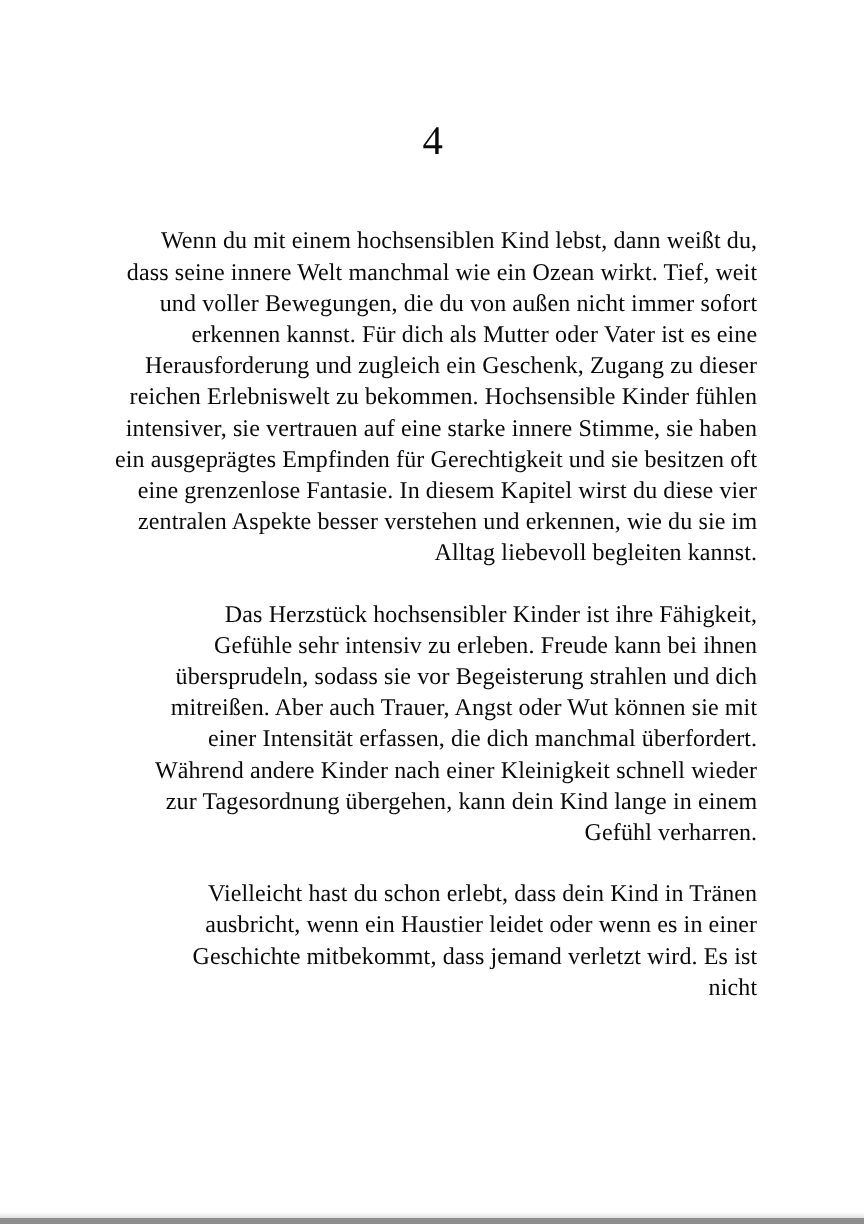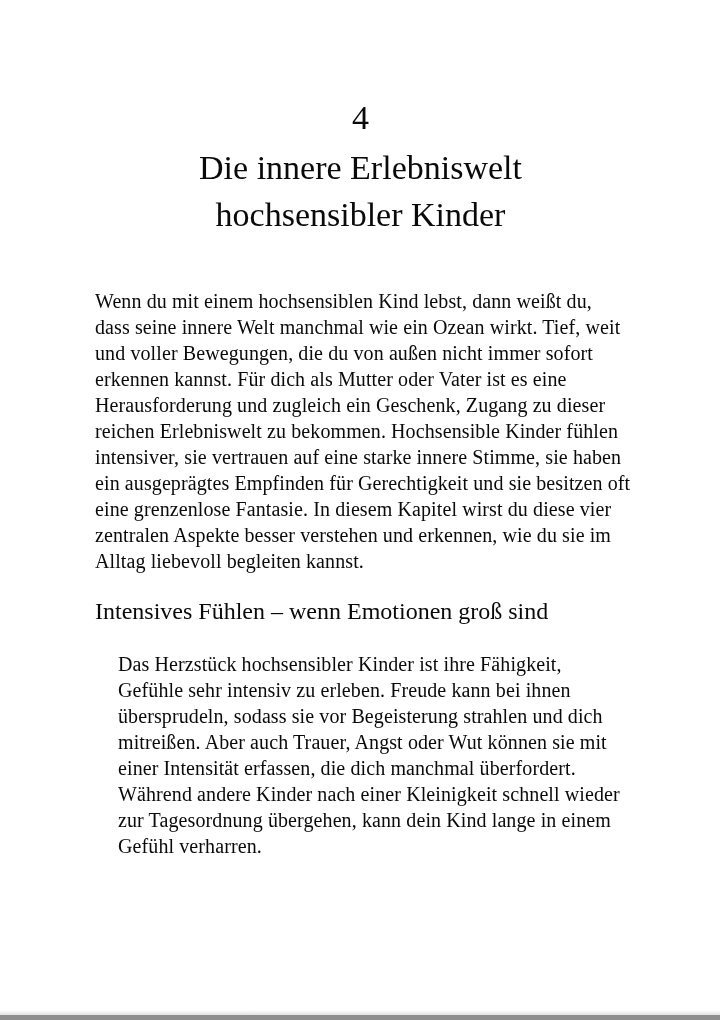--- a/index.html
+++ b/index.html
@@ -38,21 +38,21 @@
   }
   .chapter-title .title-line { display: block; }
   .text-column {
     width: 536px;
     margin-left: 95px;
     margin-right: 89px;
   }
   .body-paragraph {
     font-size: 20px;
     line-height: 26px;
-    text-align: left;
+    text-align: right;
     letter-spacing: 0.1px;
   }
   .intro-paragraph { margin-top: 50px; }
   .section-heading {
     font-size: 24px;
     line-height: 30px;
     font-weight: normal;
     margin-top: 22px;
   }
   .section-paragraph { margin-top: 25px; margin-left: 23px; }
@@ -71,33 +71,29 @@
     background: #8e8e8e;
   }
 </style>
 </head>
 <body>
 
 <div class="book-page">
 
   <div class="chapter-number">4</div>
 
-  <h1 class="chapter-title">
-    <span class="title-line">Die innere Erlebniswelt</span>
-    <span class="title-line">hochsensibler Kinder</span>
-  </h1>
 
   <div class="text-column">
 
     <p class="body-paragraph intro-paragraph">Wenn du mit einem hochsensiblen Kind lebst, dann weißt du, dass seine innere Welt manchmal wie ein Ozean wirkt. Tief, weit und voller Bewegungen, die du von außen nicht immer sofort erkennen kannst. Für dich als Mutter oder Vater ist es eine Herausforderung und zugleich ein Geschenk, Zugang zu dieser reichen Erlebniswelt zu bekommen. Hochsensible Kinder fühlen intensiver, sie vertrauen auf eine starke innere Stimme, sie haben ein ausgeprägtes Empfinden für Gerechtigkeit und sie besitzen oft eine grenzenlose Fantasie. In diesem Kapitel wirst du diese vier zentralen Aspekte besser verstehen und erkennen, wie du sie im Alltag liebevoll begleiten kannst.</p>
 
-    <h2 class="section-heading">Intensives Fühlen – wenn Emotionen groß sind</h2>
 
     <p class="body-paragraph section-paragraph">Das Herzstück hochsensibler Kinder ist ihre Fähigkeit, Gefühle sehr intensiv zu erleben. Freude kann bei ihnen übersprudeln, sodass sie vor Begeisterung strahlen und dich mitreißen. Aber auch Trauer, Angst oder Wut können sie mit einer Intensität erfassen, die dich manchmal überfordert. Während andere Kinder nach einer Kleinigkeit schnell wieder zur Tagesordnung übergehen, kann dein Kind lange in einem Gefühl verharren.</p>
 
+    <p class="body-paragraph section-paragraph">Vielleicht hast du schon erlebt, dass dein Kind in Tränen ausbricht, wenn ein Haustier leidet oder wenn es in einer Geschichte mitbekommt, dass jemand verletzt wird. Es ist nicht</p>
 
   </div>
 
   <div class="bottom-edge">
     <div class="bottom-edge-fade"></div>
     <div class="bottom-edge-line"></div>
   </div>
 
 </div>
 

